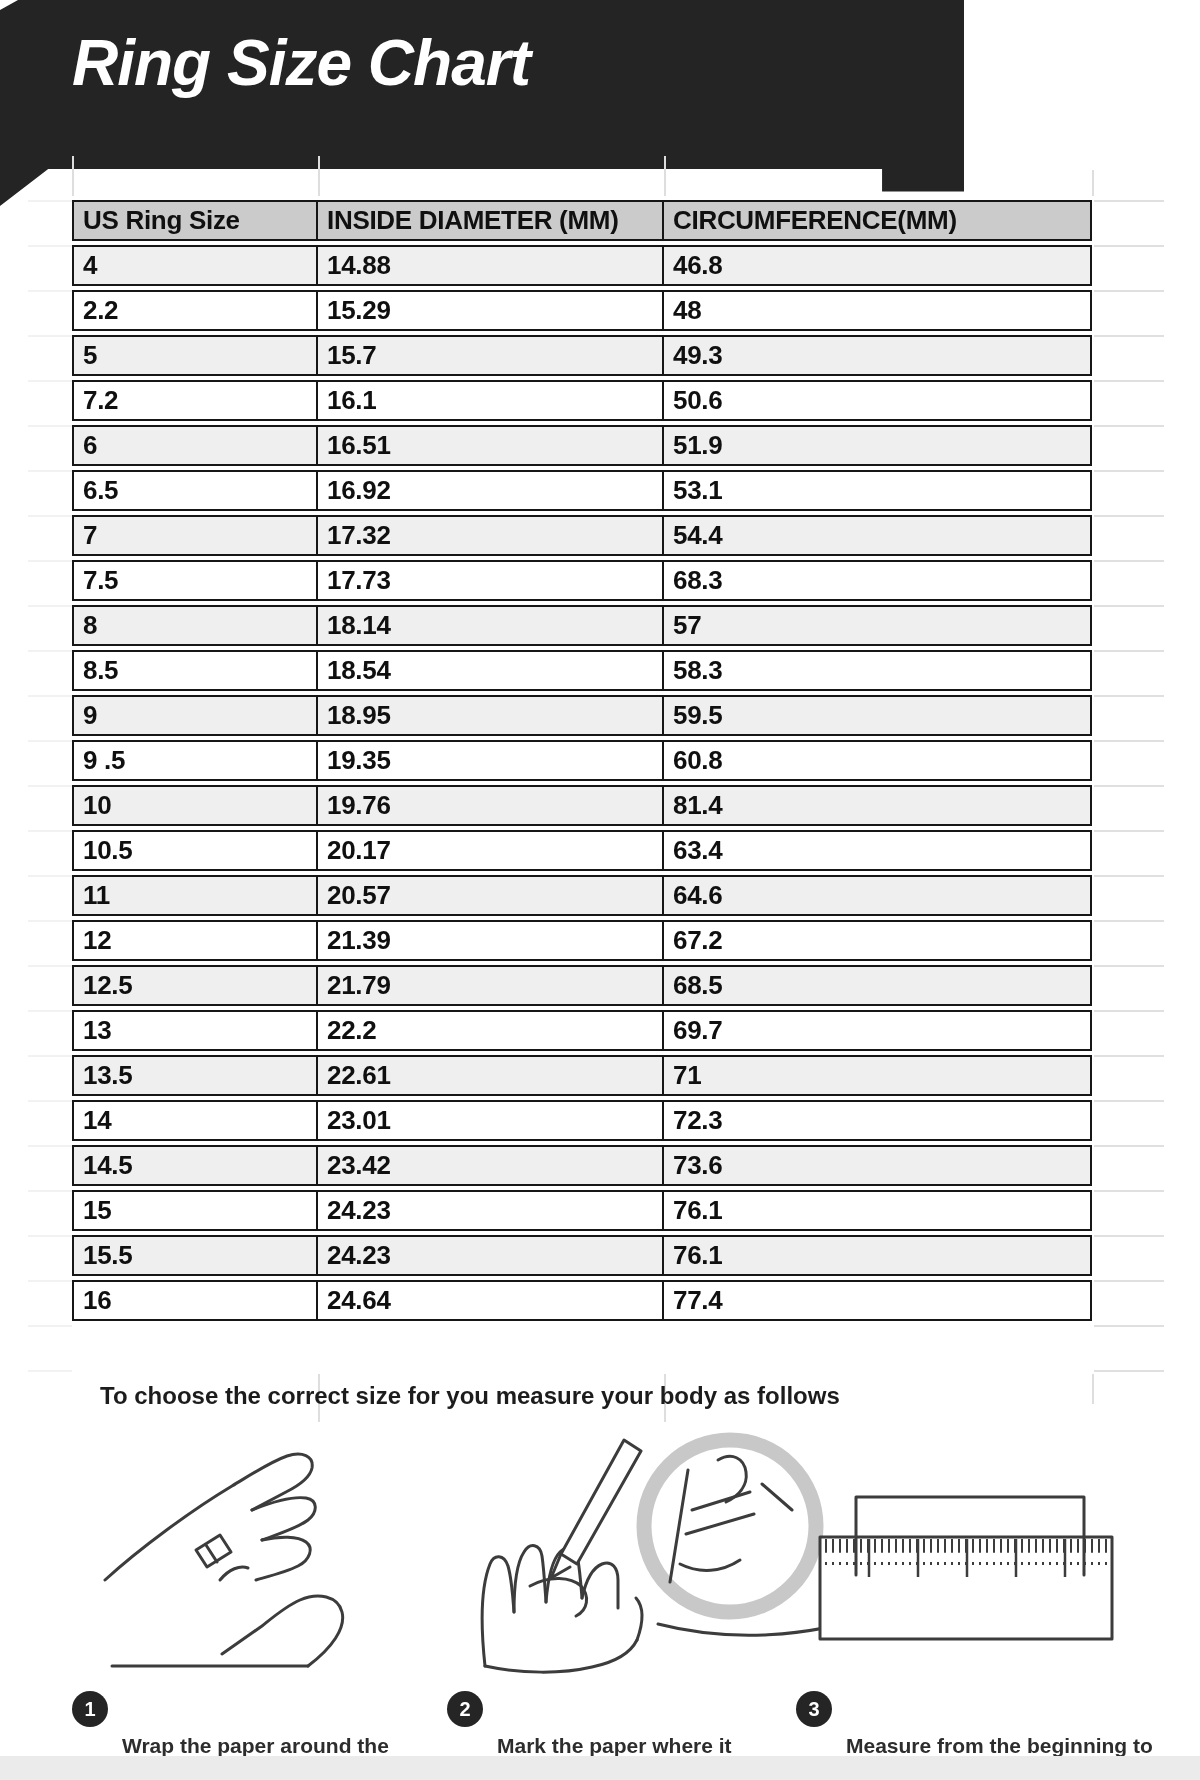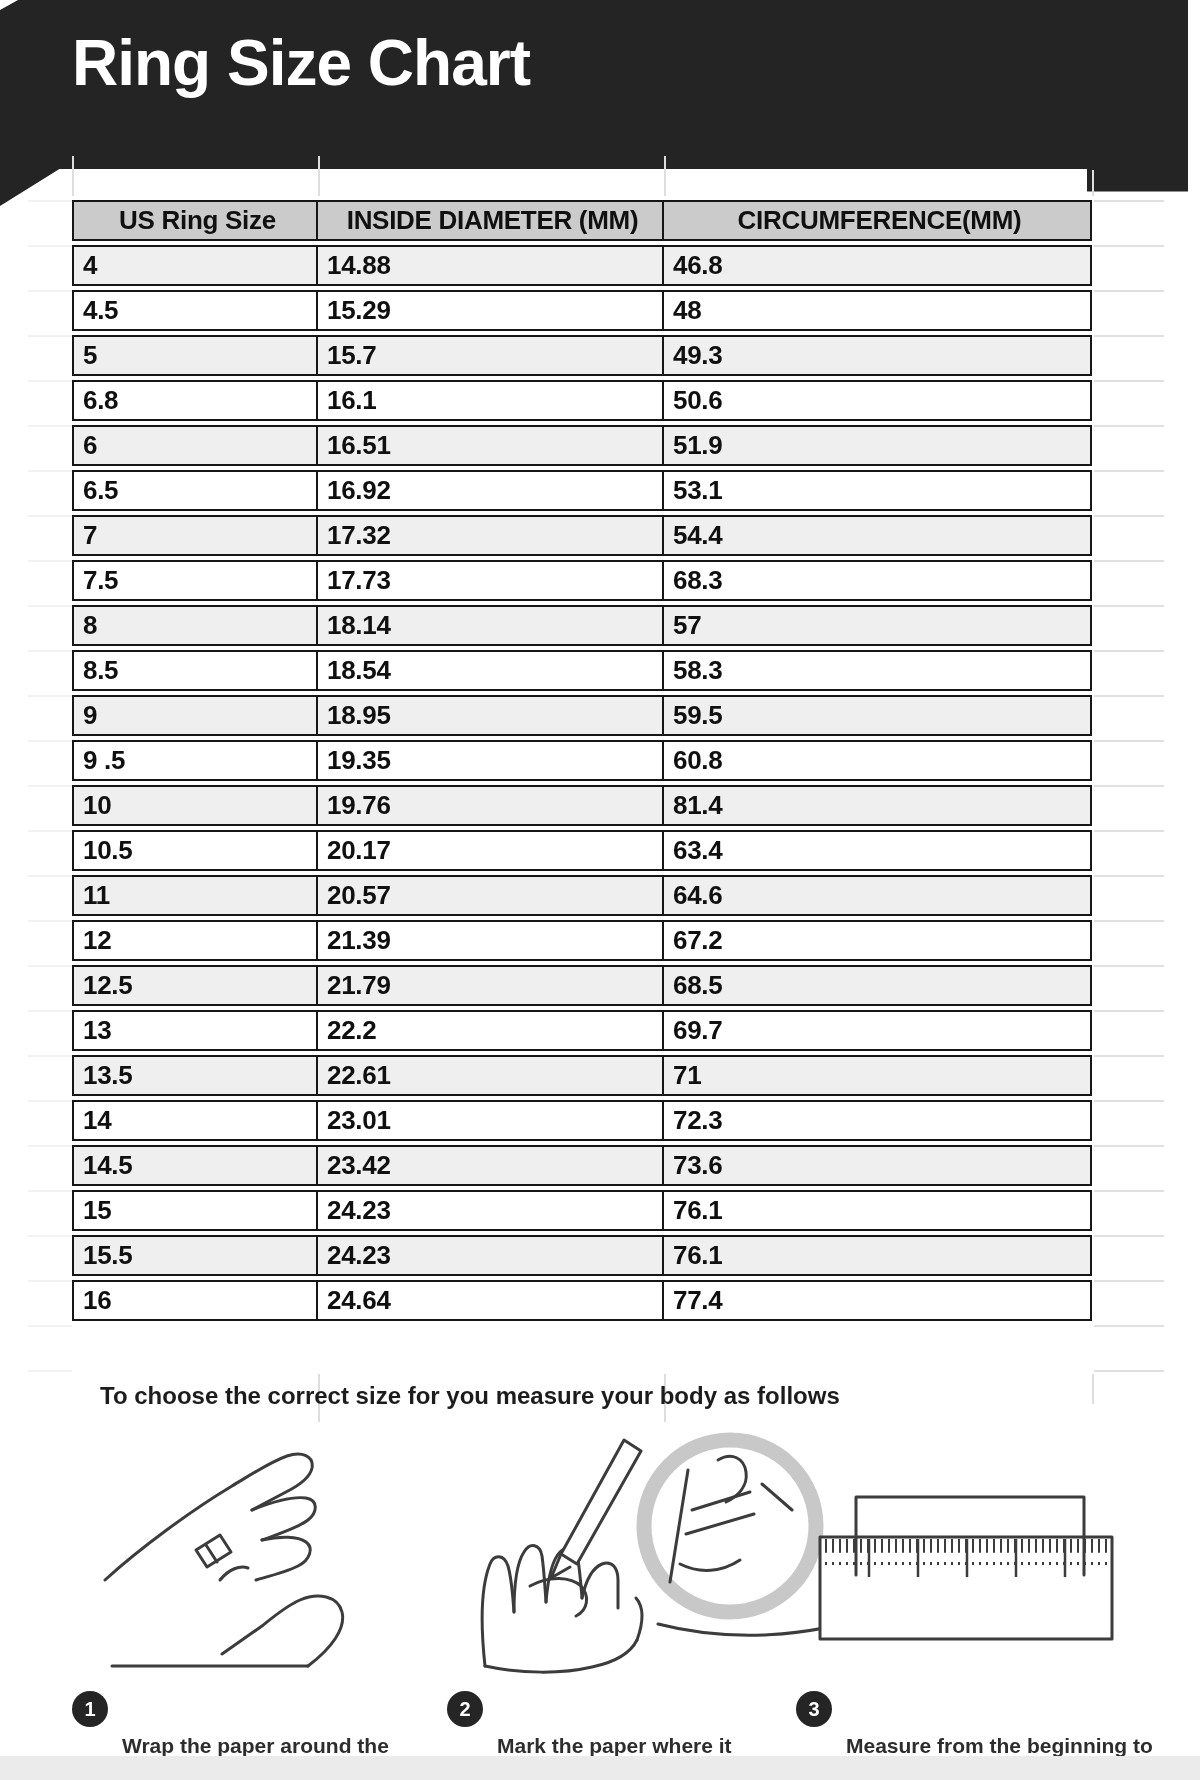--- a/index.html
+++ b/index.html
@@ -1,42 +1,42 @@
 <!DOCTYPE html>
 <html><head>
 <meta charset="utf-8">
 <style>
   html,body{margin:0;padding:0;background:#ffffff;}
   .page{position:relative;width:1200px;height:1780px;overflow:hidden;background:#ffffff;
         font-family:"Liberation Sans",sans-serif;}
 
   
-  .banner{position:absolute;left:0;top:0;width:1188px;height:206px;background:#242424;
-          clip-path:polygon(0 10px,18px 0,100% 0,100% 93%,91.5% 93%,91.5% 82%,5% 82%,0 100%);}
+  .banner{position:absolute;left:0;top:0;width:964px;height:206px;background:#242424;
+          clip-path:polygon(0 10px,18px 0,100% 0,100% 93%,91.5% 93%,91.5% 82%,5% 82%,0 100%);font-style:italic;}
   .banner-title{position:absolute;left:72px;top:26px;font-size:64px;font-weight:bold;
                 color:#ffffff;letter-spacing:-1px;}
   .banner-subtitle{position:absolute;left:75px;top:116px;font-size:28px;font-weight:bold;
                    color:#e6e6e6;letter-spacing:0;}
 
   
   .vline{position:absolute;width:2px;background:#dedede;}
   .hlines-right{position:absolute;left:1094px;top:200px;width:70px;height:1178px;
     background:repeating-linear-gradient(to bottom,#e0e0e0 0 2px,transparent 2px 45px);}
   .hlines-left{position:absolute;left:28px;top:200px;width:44px;height:1178px;opacity:.55;
     background:repeating-linear-gradient(to bottom,#e7e7e7 0 2px,transparent 2px 45px);}
 
   
   table.size-table{position:absolute;left:72px;top:196px;width:1020px;
     border-collapse:separate;border-spacing:0 4px;table-layout:fixed;}
   .size-table th,.size-table td{
     box-sizing:border-box;height:41px;padding:0 4px 0 9px;
     font-size:26px;font-weight:bold;color:#101010;letter-spacing:-0.3px;text-align:left;
     border:solid #161616;border-width:2px 2px 2px 0;overflow:hidden;white-space:nowrap;}
   .size-table th:first-child,.size-table td:first-child{border-left-width:2px;}
-  .size-table thead th{background:#cbcbcb;text-align:center;}
+  .size-table thead th{background:#cbcbcb;}
   .size-table tbody tr:nth-child(odd) td{background:#efefef;}
   .size-table tbody tr:nth-child(even) td{background:#ffffff;}
 
   
   .intro{position:absolute;left:100px;top:1382px;font-size:24px;font-weight:bold;color:#1c1c1c;}
 
   svg.illustrations{position:absolute;left:40px;top:1414px;}
 
   .step{position:absolute;top:1688px;display:flex;gap:14px;align-items:flex-start;}
   .step-1{left:72px;width:356px;}
@@ -81,31 +81,31 @@
         <th>CIRCUMFERENCE(MM)</th>
       </tr>
     </thead>
     <tbody>
         <tr>
       <td>4</td>
       <td>14.88</td>
       <td>46.8</td>
     </tr>
         <tr>
-      <td>4.5</td>
+      <td>2.2</td>
       <td>15.29</td>
       <td>48</td>
     </tr>
         <tr>
       <td>5</td>
       <td>15.7</td>
       <td>49.3</td>
     </tr>
         <tr>
-      <td>6.8</td>
+      <td>7.2</td>
       <td>16.1</td>
       <td>50.6</td>
     </tr>
         <tr>
       <td>6</td>
       <td>16.51</td>
       <td>51.9</td>
     </tr>
         <tr>
       <td>6.5</td>

